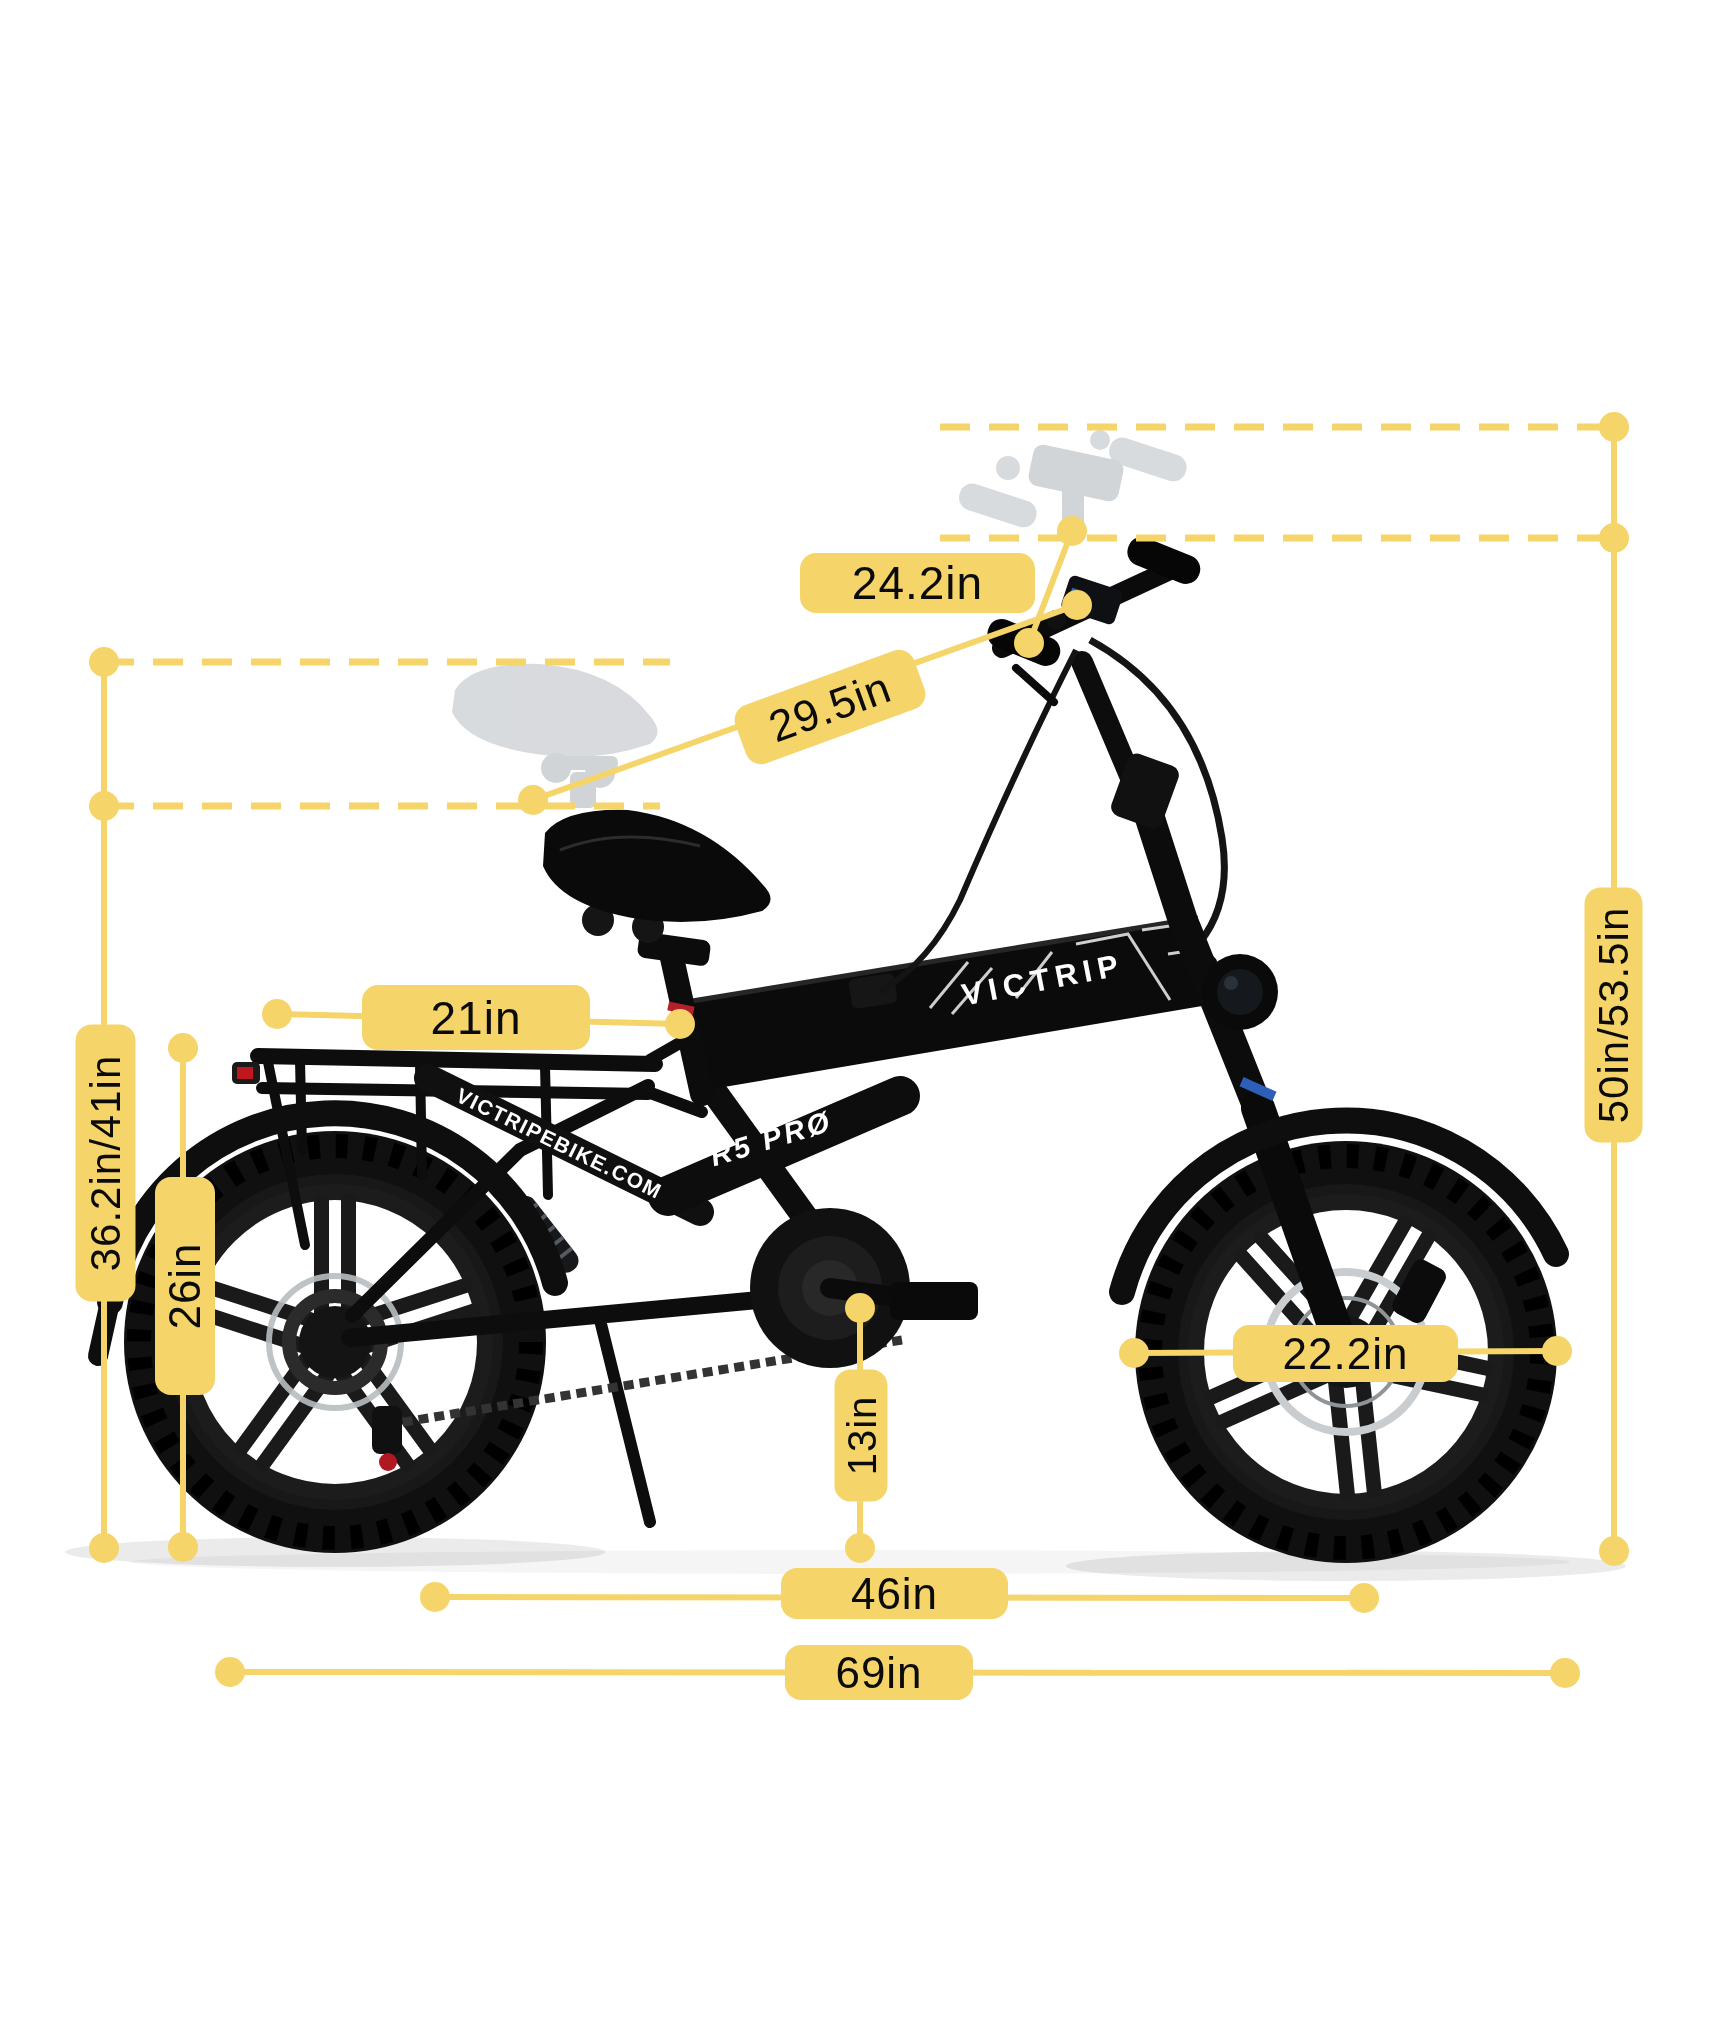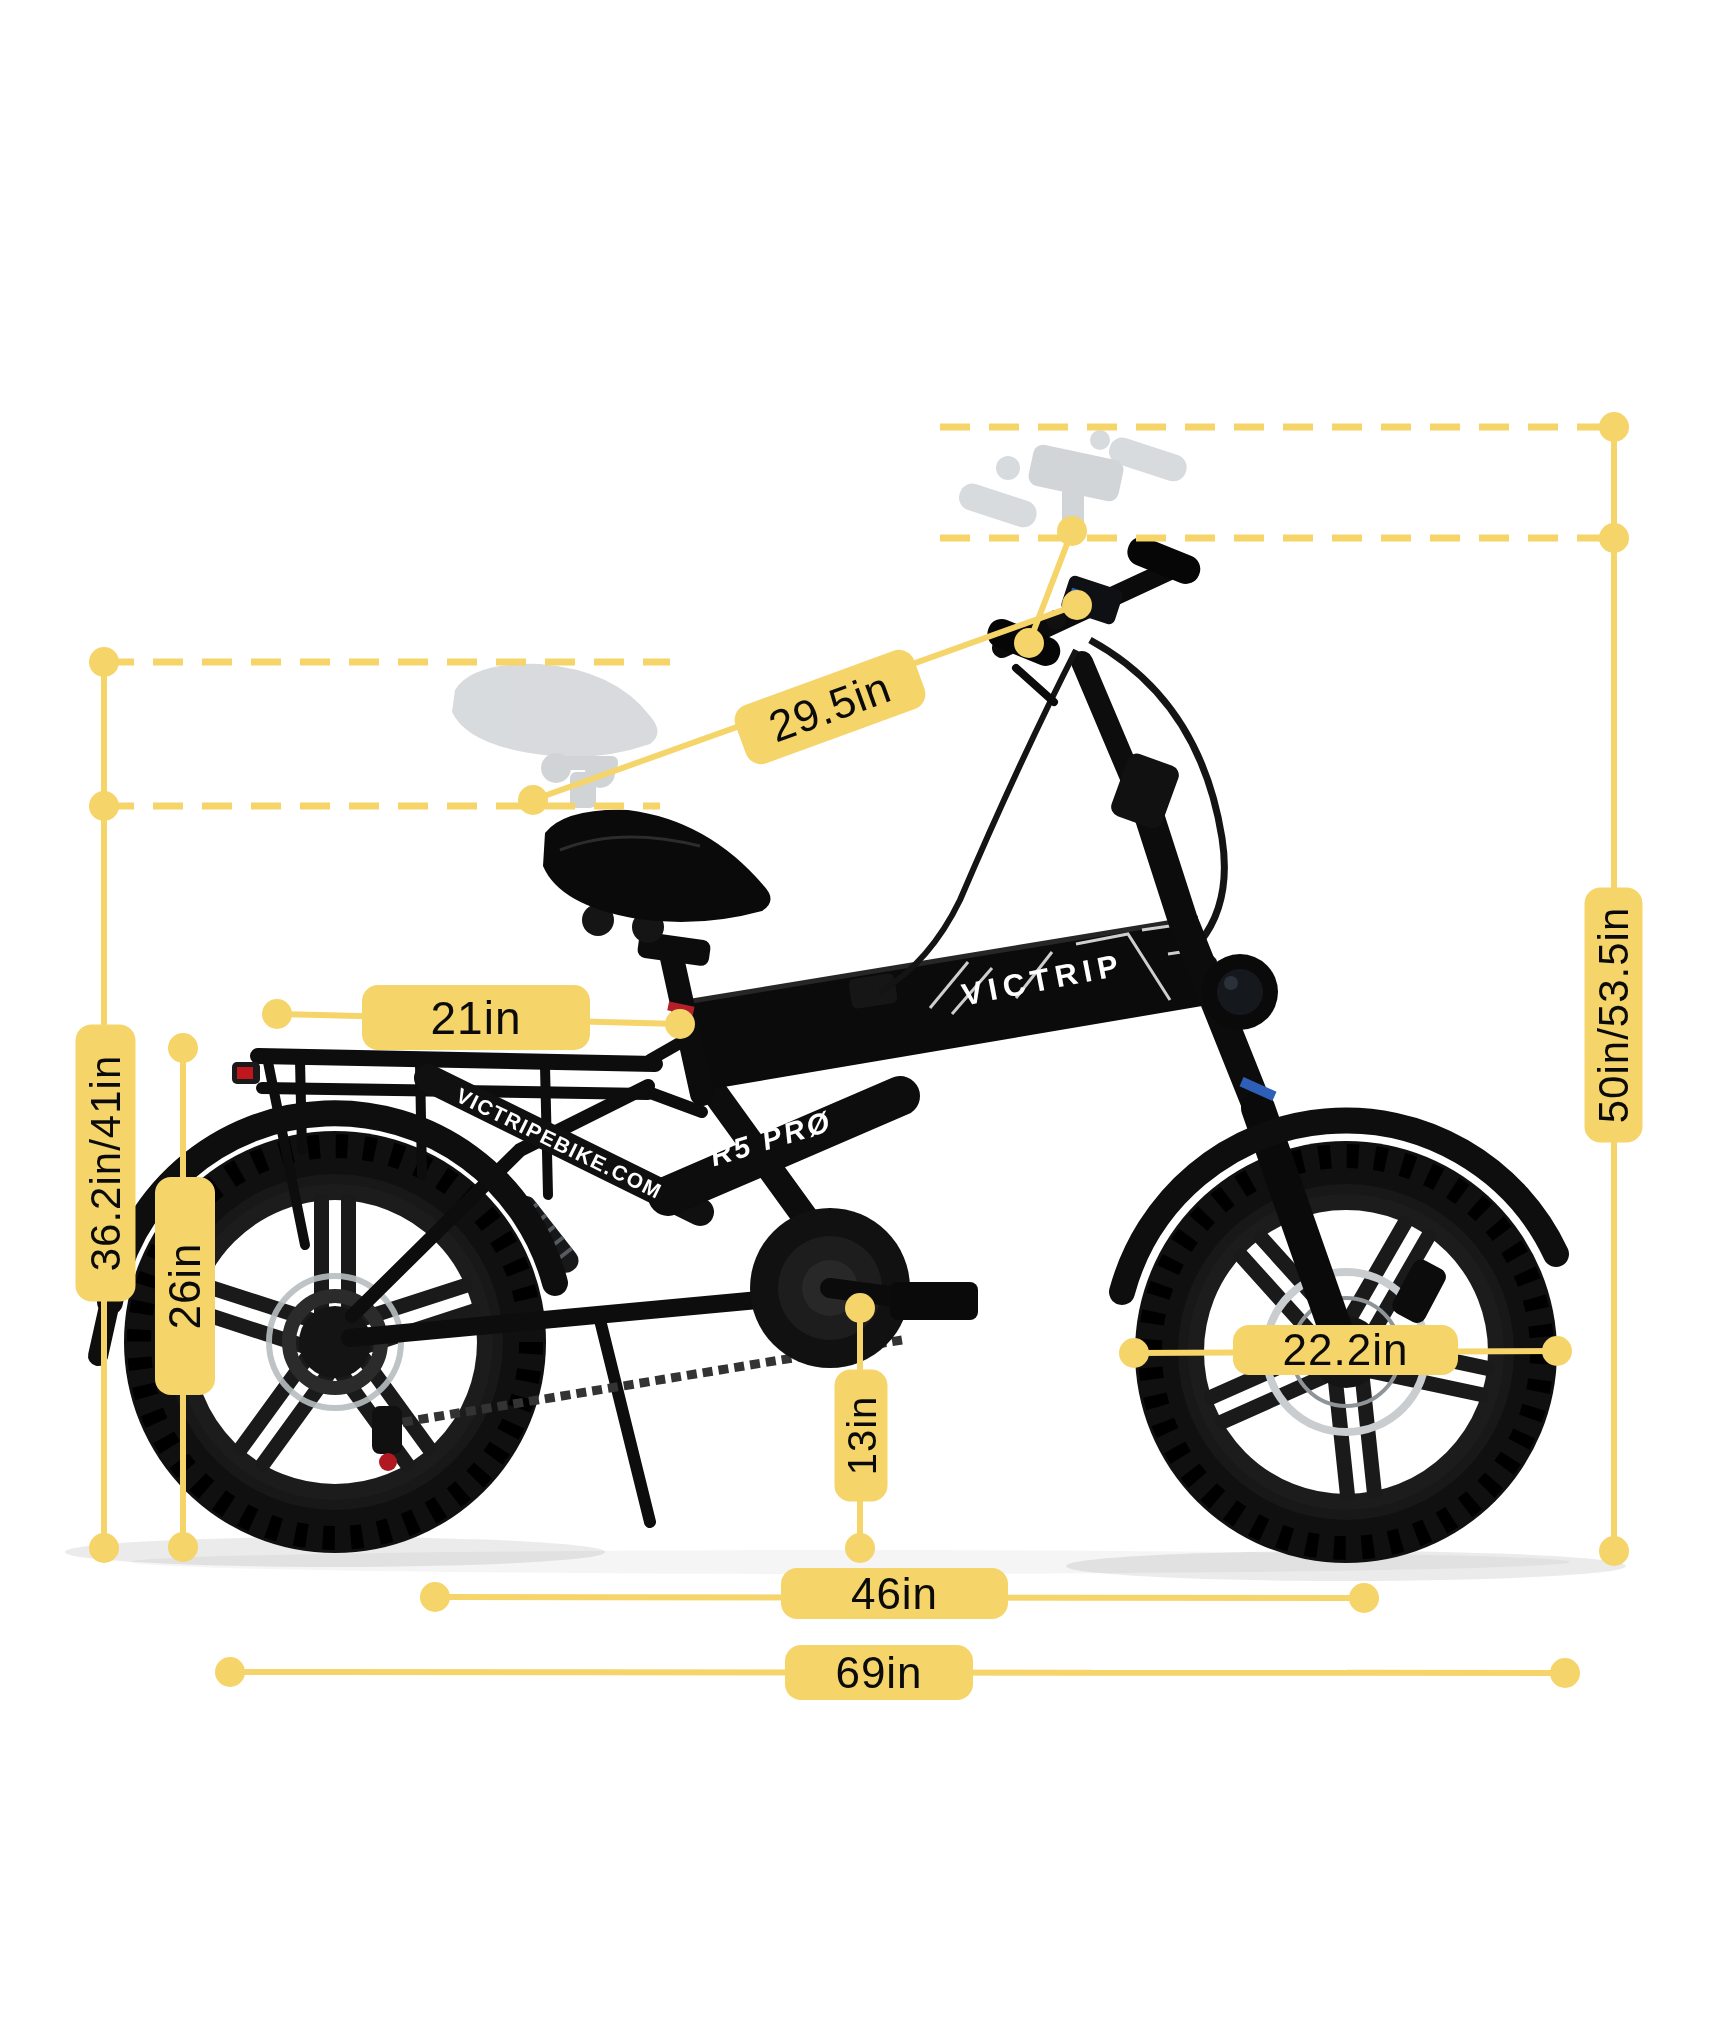--- a/index.html
+++ b/index.html
@@ -240,32 +240,33 @@
       <circle cx="1134" cy="1353" r="15"></circle>
           <circle cx="1557" cy="1351" r="15"></circle>
       <circle cx="435" cy="1597" r="15"></circle>
           <circle cx="1364" cy="1598" r="15"></circle>
       <circle cx="230" cy="1672" r="15"></circle>
           <circle cx="1565" cy="1673" r="15"></circle>
     </g>
   </g>
 </svg>
 
+<div class="badge fs46" style="left:800px;top:553px;width:235px;height:60px;">24.2in</div>
 
 <div class="badge fs44 rot-20" style="left:735px;top:676px;width:190px;height:62px;">29.5in</div>
 
 <div class="badge fs42 rot-90" style="left:1486px;top:986px;width:255px;height:58px;">50in/53.5in</div>
 
 <div class="badge fs42 rot-90" style="left:-33px;top:1133px;width:277px;height:60px;">36.2in/41in</div>
 
 <div class="badge fs44 rot-90" style="left:76px;top:1256px;width:218px;height:60px;">26in</div>
 
 <div class="badge fs46" style="left:362px;top:985px;width:228px;height:65px;">21in</div>
 
 <div class="badge fs40 rot-90" style="left:795px;top:1409px;width:132px;height:53px;">13in</div>
 
-<div class="badge fs44" style="left:1233px;top:1325px;width:225px;height:50px;">22.2in</div>
+<div class="badge fs44" style="left:1233px;top:1325px;width:225px;height:57px;">22.2in</div>
 
 <div class="badge fs44" style="left:781px;top:1568px;width:227px;height:51px;">46in</div>
 
 <div class="badge fs44" style="left:785px;top:1645px;width:188px;height:55px;">69in</div>
 
 </div>
 
 </body></html>

